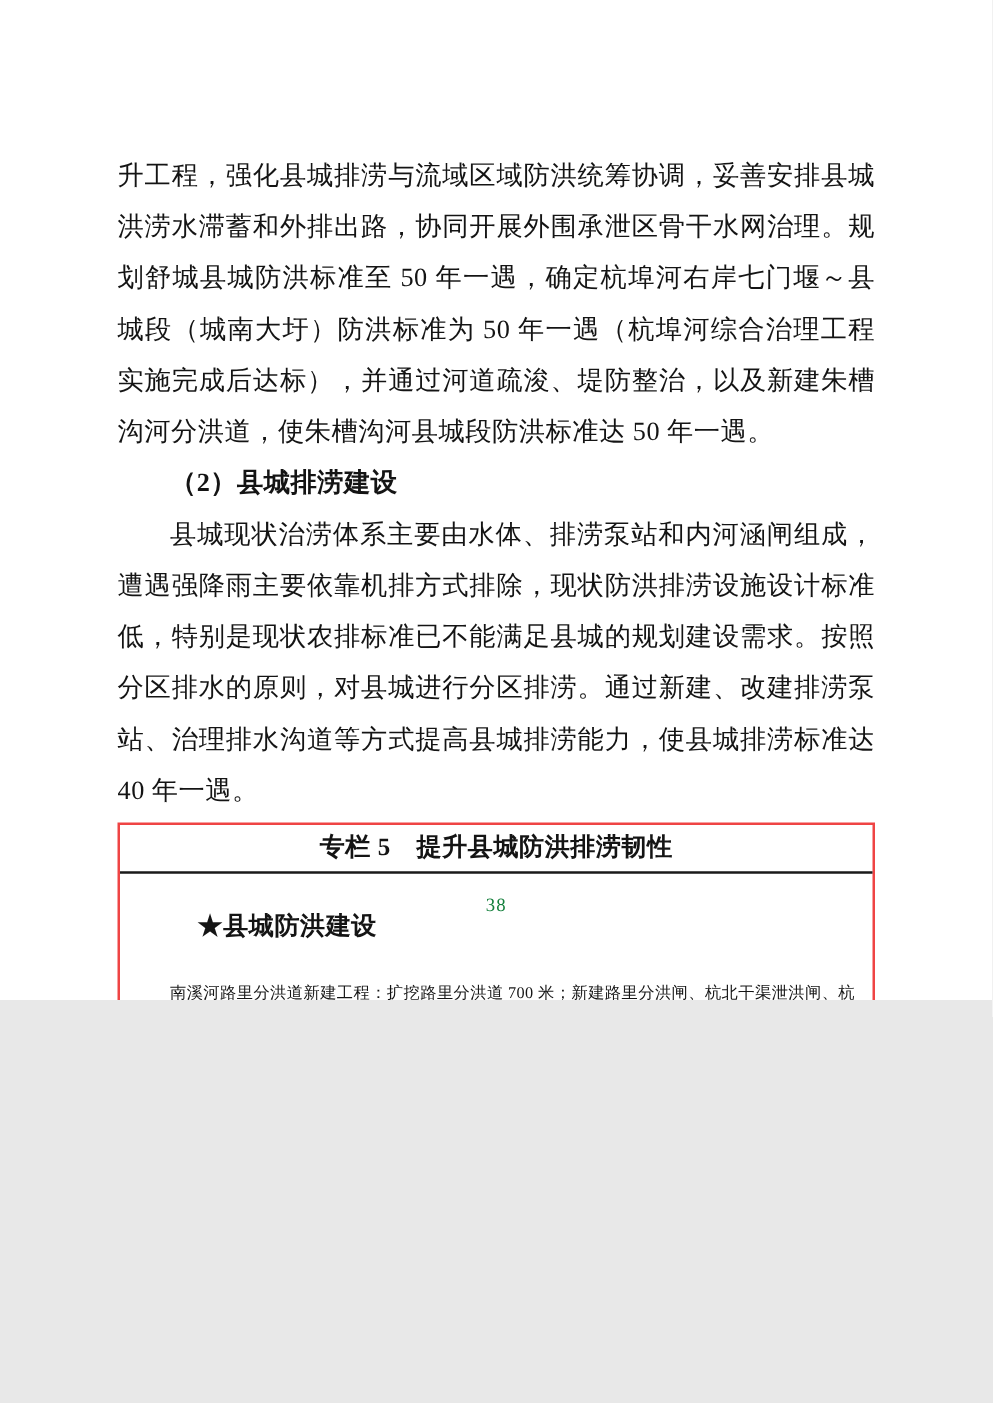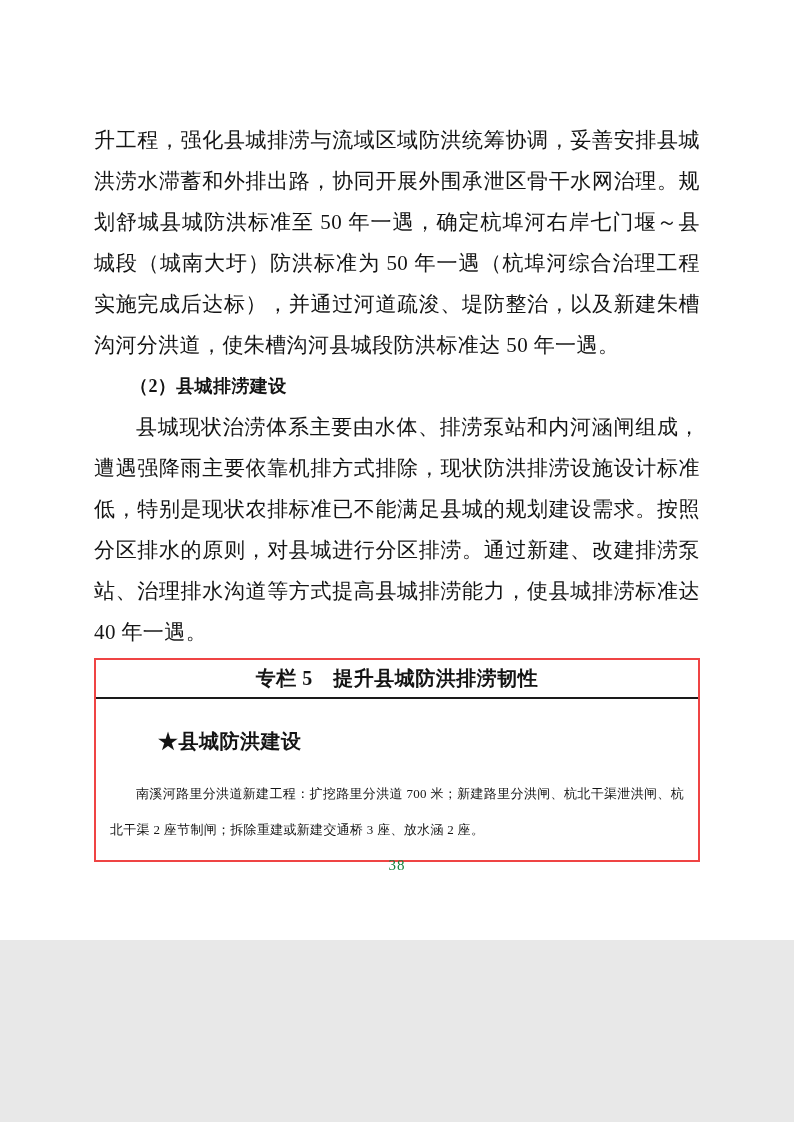--- a/index.html
+++ b/index.html
@@ -3,21 +3,21 @@
 <meta charset="utf-8">
 <style>
   html, body {
     margin: 0;
     padding: 0;
     background: #e8e8e8;
   }
   .page {
     position: relative;
     width: 794px;
-    height: 940px;
+    height: 800px;
     margin: 0 auto;
     background: #ffffff;
     color: #141414;
     font-family: "Liberation Serif", "DejaVu Serif", serif;
     overflow: hidden;
     box-sizing: border-box;
   }
   .content {
     position: absolute;
     top: 120px;
@@ -28,21 +28,21 @@
     margin: 0;
     font-size: 21px;
     line-height: 41px;
     text-align: justify;
     letter-spacing: 0.4px;
   }
   .para.no-indent { text-indent: 0; }
   .para.indent { text-indent: 2em; }
   .sub-heading {
     margin: 0;
-    font-size: 18px;
+    font-size: 21px;
     line-height: 41px;
     font-weight: bold;
     text-indent: 2em;
     letter-spacing: 0.4px;
   }
   .callout-box {
     margin-top: 5px;
     border: 2px solid #ef4444;
     background: #ffffff;
   }

